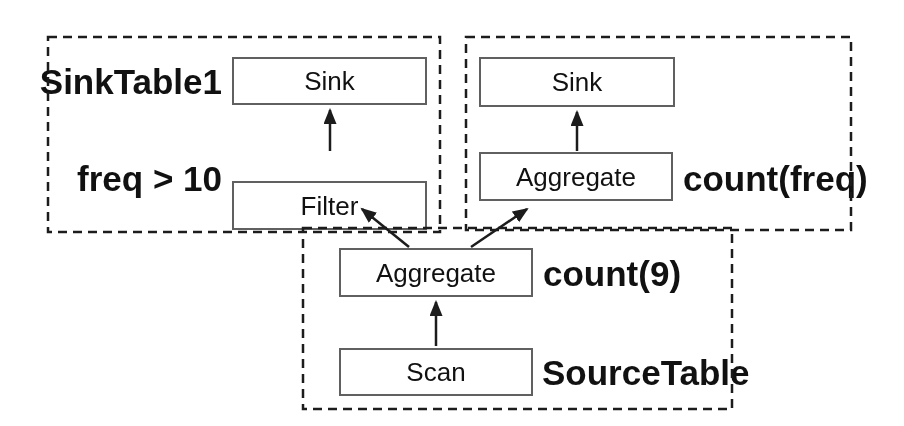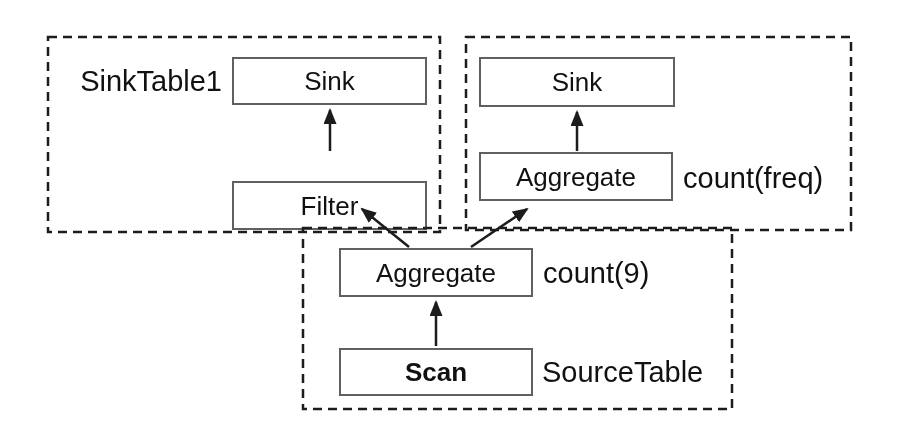--- a/index.html
+++ b/index.html
@@ -30,36 +30,37 @@
     align-items: center;
     justify-content: center;
     font-size: 26px;
     line-height: 1;
     color: var(--text, #111111);
     z-index: 2;
     white-space: nowrap;
   }
   .lbl {
     position: absolute;
-    font-size: 29px;
+    font-size: 35px;
     line-height: 1;
     color: var(--text, #111111);
     transform: translateY(-50%);
     white-space: nowrap;
     z-index: 2;
+    font-weight: bold;
   }
   .lbl.right { text-align: right; }
 
   
   #node-sink1   { left: 232px; top: 57px;  width: 195px; height: 48px; }
   #node-filter  { left: 232px; top: 153px; width: 195px; height: 49px; margin-top: 28px; }
   #node-sink2   { left: 479px; top: 57px;  width: 196px; height: 50px; }
   #node-agg2    { left: 479px; top: 152px; width: 194px; height: 49px; }
   #node-agg3    { left: 339px; top: 248px; width: 194px; height: 49px; }
-  #node-scan    { left: 339px; top: 348px; width: 194px; height: 48px; font-weight: bold; }
+  #node-scan    { left: 339px; top: 348px; width: 194px; height: 48px; }
 
   
   #lbl-sinktable1 { left: 30px;  width: 192px; top: 81px; }
   #lbl-freq       { left: 30px;  width: 192px; top: 178px; }
   #lbl-sinktable2 { left: 683px; top: 82px; }
   #lbl-countword  { left: 683px; top: 178px; }
   #lbl-count1     { left: 543px; top: 273px; }
   #lbl-sourcetable{ left: 542px; top: 372px; }
 </style>
 </head>
@@ -86,17 +87,18 @@
   </svg>
 
   <div class="node" id="node-sink1">Sink</div>
   <div class="node" id="node-filter">Filter</div>
   <div class="node" id="node-sink2">Sink</div>
   <div class="node" id="node-agg2">Aggregate</div>
   <div class="node" id="node-agg3">Aggregate</div>
   <div class="node" id="node-scan">Scan</div>
 
   <div class="lbl right" id="lbl-sinktable1">SinkTable1</div>
+  <div class="lbl right" id="lbl-freq">freq &gt; 10</div>
   <div class="lbl" id="lbl-countword">count(freq)</div>
   <div class="lbl" id="lbl-count1">count(9)</div>
   <div class="lbl" id="lbl-sourcetable">SourceTable</div>
 
 </div>
 
 </body></html>

